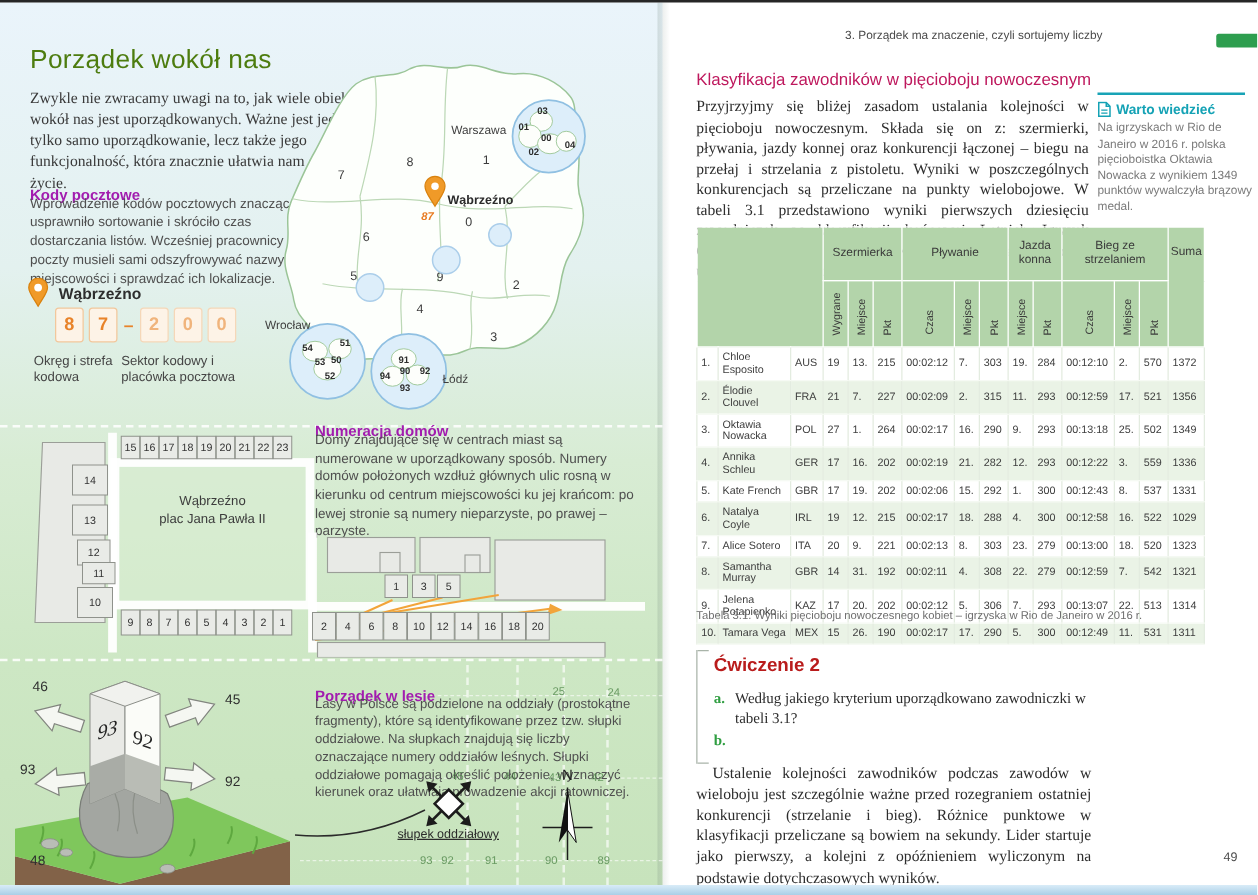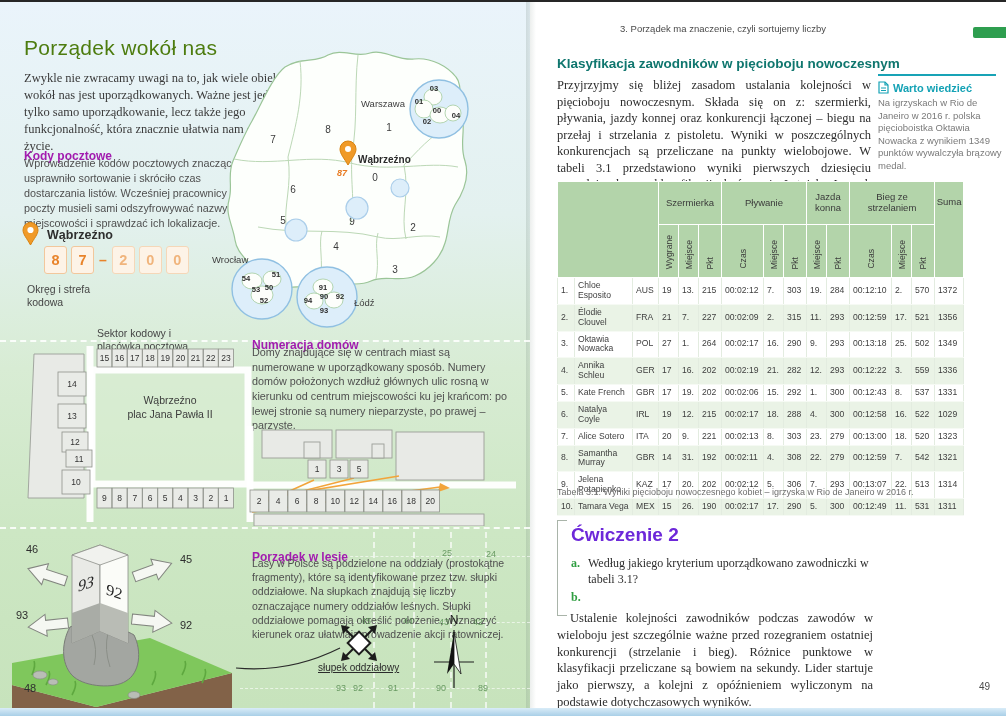--- a/index.html
+++ b/index.html
@@ -27,21 +27,21 @@
   #pin-row{left:22px;top:222px;display:flex;align-items:flex-start;}
   #pin-city{font-weight:bold;font-size:12.5px;color:#2e2e2e;margin:6px 0 0 8px;}
   #code-row{left:44px;top:246px;display:flex;align-items:center;gap:4px;}
   .code-box{width:21px;height:26px;border:1px solid #f2c79c;border-radius:3px;background:#fdf3e7;
             display:flex;align-items:center;justify-content:center;font-size:14.5px;font-weight:bold;}
   .code-box.strong{color:#e8832a;}
   .code-box.light{color:#f0b47c;border-color:#f5d7b8;}
   #code-sep{color:#e8832a;font-weight:bold;font-size:14px;margin:0 1px;}
   .code-label{font-size:10.5px;line-height:1.25;color:#454545;}
   #code-label-left{left:27px;top:283px;width:80px;}
-  #code-label-right{left:97px;top:283px;width:118px;margin-top:44px;}
+  #code-label-right{left:97px;top:283px;width:118px;}
 
   
   #map-svg{left:200px;top:25px;}
   .poland{fill:#fdfffc;stroke:#9bc598;stroke-width:1.2;}
   .rborder{fill:none;stroke:#bcd8b6;stroke-width:1;}
   .beam{fill:#93a7b5;opacity:.38;}
   .inset{fill:#ddeefa;stroke:#90c0e2;stroke-width:1.4;}
   .srccircle{fill:#ddeefa;stroke:#abceea;stroke-width:1.2;}
   .blob{fill:#fdfefb;stroke:#a3cb9e;stroke-width:.8;}
   .region-num{font-size:10px;fill:#3c3c3c;text-anchor:middle;}
@@ -65,23 +65,23 @@
   #forest-head{left:252px;top:540px;}
   #forest-body{left:252px;top:556px;width:263px;font-size:10.5px;line-height:1.35;color:#4f4f4f;}
   #forest-svg{left:12px;top:535px;}
   .fnum{font-size:11px;fill:#2e2e2e;}
   .pillar-num{font-family:"Liberation Serif","DejaVu Serif",serif;font-style:italic;font-size:16px;
               fill:#232323;text-anchor:middle;}
   .grid-num{position:absolute;font-size:9px;color:rgba(80,135,75,0.8);}
   #marker-label{left:318px;top:662px;width:120px;font-size:10px;color:#2b2b2b;text-decoration:underline;}
 
   
-  #rp-header{left:620px;top:23px;width:378px;text-align:left;font-size:9.5px;color:#4a4a4a;}
+  #rp-header{left:590px;top:23px;width:378px;text-align:center;font-size:9.5px;color:#4a4a4a;}
   #rp-tab{left:973px;top:27px;width:33px;height:11px;background:#2e9e4f;border-radius:2px 0 0 2px;}
-  #rp-title{left:557px;top:56px;width:360px;font-size:13.5px;font-weight:bold;color:#0f766e;}
+  #rp-title{left:557px;top:56px;width:360px;font-size:13.5px;font-weight:normal;color:#be185d;}
   #rp-intro{left:557px;top:77px;width:314px;font-family:"Liberation Serif","DejaVu Serif",serif;
             font-size:12.5px;line-height:1.32;color:#2d2d2d;text-align:justify;}
   #sb-line{left:878px;top:74px;width:118px;height:2px;background:#18a3b6;}
   #sb-title{left:878px;top:81px;display:flex;align-items:center;gap:4px;
             color:#14a2b5;font-weight:bold;font-size:11px;}
   #sb-body{left:878px;top:97px;width:124px;font-size:9.5px;line-height:1.32;color:#7a7a7a;}
 
   
   #table-wrap{left:557px;top:181px;width:398px;}
   table{border-collapse:collapse;table-layout:fixed;width:398px;}
@@ -95,21 +95,21 @@
   tbody td{font-size:8.6px;color:#3e3e3e;padding:3px 3px;line-height:1.15;
            border-left:1px solid #e3ece0;border-right:1px solid #e3ece0;border-bottom:1px solid #f6faf4;}
   tbody tr:nth-child(even) td{background:#eaf3e6;}
   tbody tr:nth-child(odd) td{background:#ffffff;}
 
   #caption{left:557px;top:487px;width:392px;font-size:9px;line-height:1.3;color:#6e6e6e;}
   #exercise{left:557px;top:520px;width:330px;padding:4px 0 8px 14px;position:absolute;}
   #bracket{position:absolute;left:0;top:0;bottom:0;width:9px;border-left:1px solid #a9b4a9;}
   #bracket::before,#bracket::after{content:"";position:absolute;left:0;width:9px;height:1px;background:#a9b4a9;}
   #bracket::before{top:0;} #bracket::after{bottom:0;}
-  #exercise-title{color:#6d28d9;font-weight:bold;font-size:19px;margin-bottom:9px;}
+  #exercise-title{color:#b91c1c;font-weight:bold;font-size:15px;margin-bottom:9px;}
   .ex-item{display:flex;font-family:"Liberation Serif","DejaVu Serif",serif;font-size:12px;
            line-height:1.35;color:#2d2d2d;margin-bottom:2px;}
   .ex-letter{color:#2f9e41;font-weight:bold;width:17px;flex:none;}
   .ex-text{width:292px;}
   #rp-outro{left:557px;top:610px;width:316px;font-family:"Liberation Serif","DejaVu Serif",serif;
             font-size:12.5px;line-height:1.34;color:#2d2d2d;text-align:justify;text-indent:13px;}
   #page-num{left:950px;top:681px;width:40px;text-align:right;font-size:10px;color:#4a4a4a;}
 </style>
 </head>
 <body>

